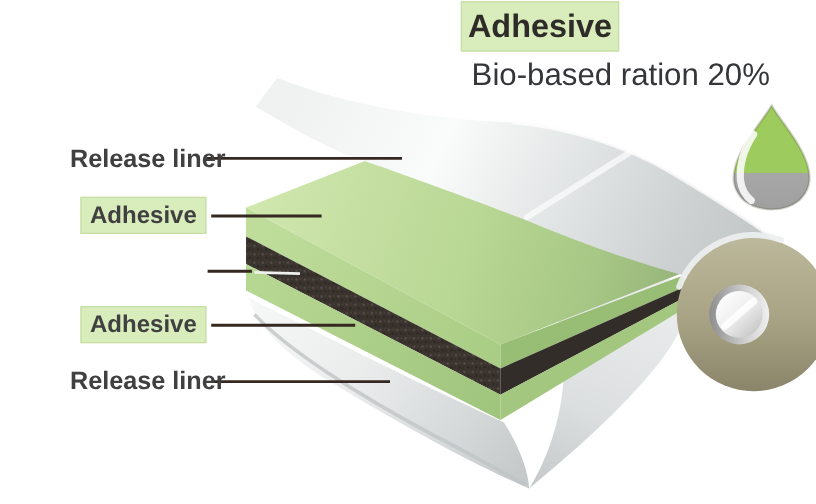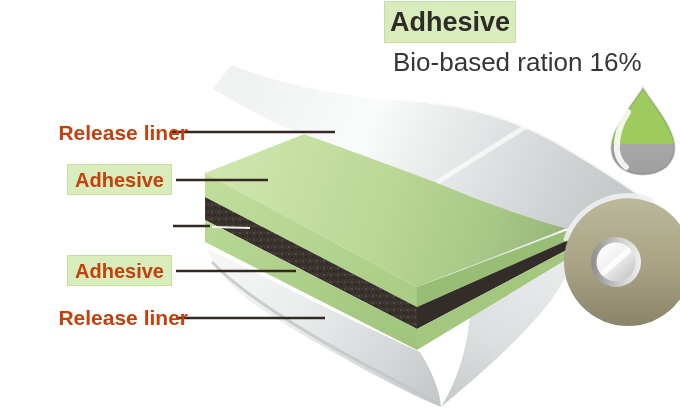--- a/index.html
+++ b/index.html
@@ -3,21 +3,21 @@
 <meta charset="utf-8">
 <style>
   html,body{margin:0;padding:0;background:#fff;}
   .canvas{
     position:relative;width:680px;height:420px;background:#ffffff;overflow:hidden;
     font-family:"Liberation Sans", sans-serif;
     padding-left:20px;
   }
   .canvas svg{position:absolute;left:0;top:0;}
   .lbl{
-    position:absolute;color:#c2410c;font-weight:bold;font-size:21px;
+    position:absolute;color:#404040;font-weight:bold;font-size:21px;
     white-space:nowrap;line-height:26px;
   }
   .lbl.plain{right:512px;text-align:right;}
   .lbl.boxed{
     left:67px;width:105px;height:31px;display:flex;align-items:center;justify-content:center;
     background:#d9ecbc;border:1.5px solid #c5dea2;box-sizing:border-box;
     font-size:20px;font-weight:bold;
   }
   .title-box{
     position:absolute;left:384px;top:1px;width:132px;height:42px;
@@ -168,21 +168,21 @@
       <line x1="173" y1="226" x2="210" y2="226"></line>
       <line x1="212" y1="227" x2="250" y2="228" stroke="#f0f0ee" stroke-width="2.2"></line>
       <line x1="176" y1="271" x2="296" y2="271"></line>
       <line x1="176" y1="318" x2="325" y2="318"></line>
     </g>
   </svg>
 
   <div class="title-box">
     <span>Adhesive</span>
   </div>
-  <div class="subtitle">Bio-based ration 16%</div>
+  <div class="subtitle">Bio-based ration 20%</div>
 
   <div class="lbl plain" style="top:120px;">Release liner</div>
   <div class="lbl boxed" style="top:164px;">
     <span>Adhesive</span>
   </div>
   <div class="lbl boxed" style="top:255px;">
     <span>Adhesive</span>
   </div>
   <div class="lbl plain" style="top:305px;">Release liner</div>
 

